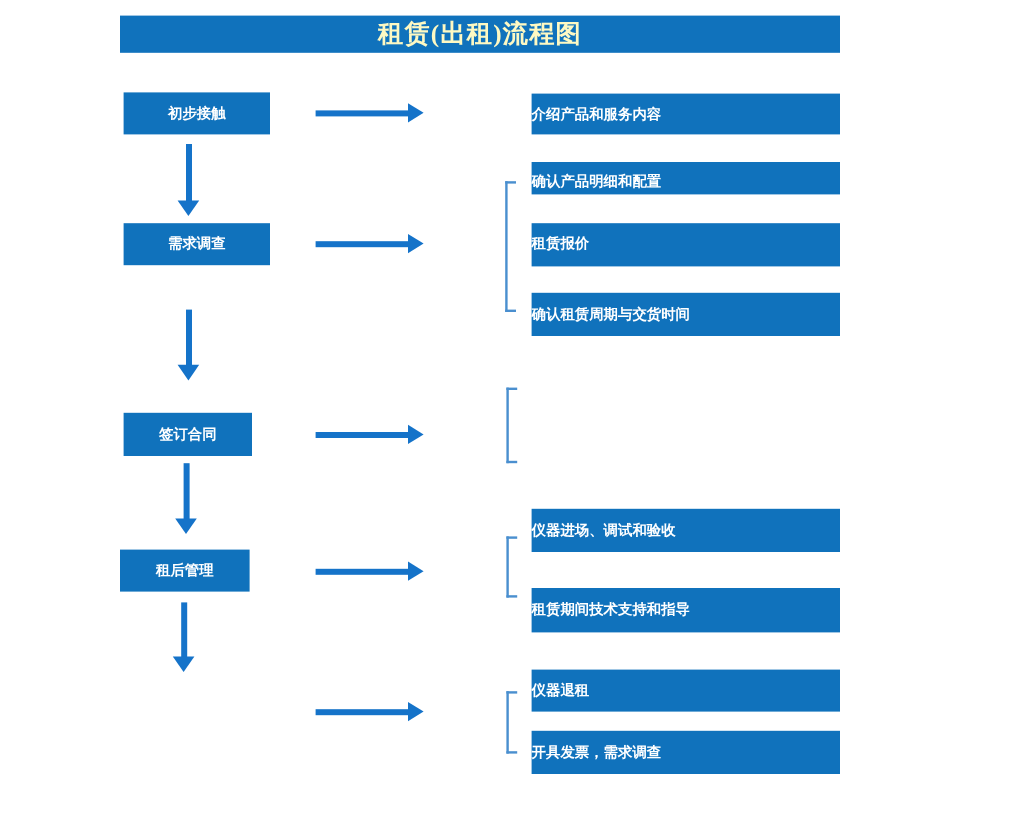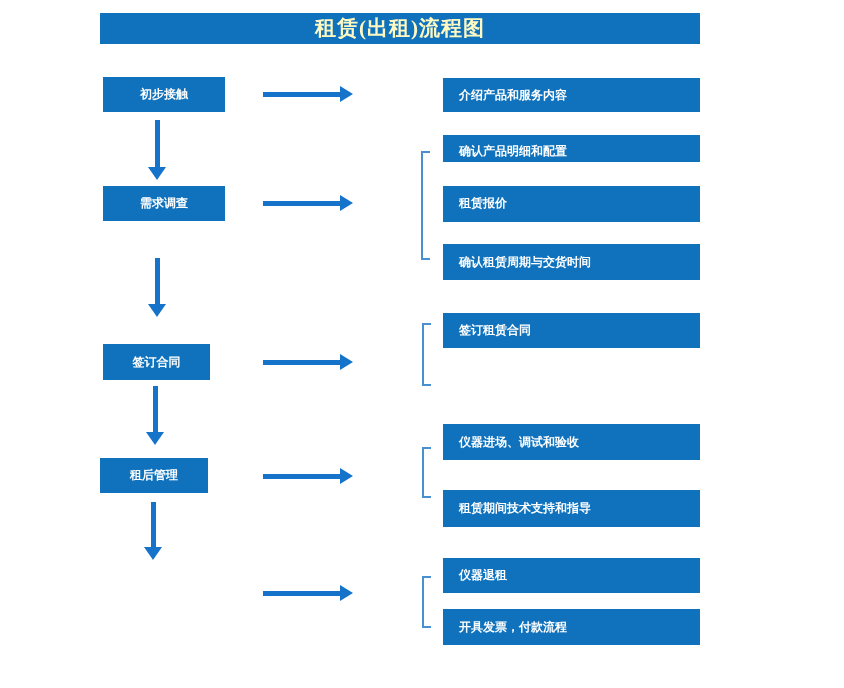--- a/index.html
+++ b/index.html
@@ -15,21 +15,21 @@
   .title-bar{
     position:absolute;left:100px;top:13px;width:600px;height:31px;
     background:var(--box-blue);color:#fef9c3;text-align:center;
     font-size:21px;font-weight:bold;line-height:31px;letter-spacing:1px;
   }
   .box{
     position:absolute;background:var(--box-blue);color:#ffffff;
     font-size:12px;font-weight:bold;white-space:nowrap;box-sizing:border-box;
   }
   .stage-box{text-align:center;}
-  .detail-box{padding-left:16px;text-align:left;}
+  .detail-box{padding-left:0;text-align:left;}
   
   .harrow{position:absolute;width:90px;height:16px;}
   .h-shaft{position:absolute;left:0;top:6px;width:77px;height:5px;background:var(--arrow-blue);}
   .h-head{position:absolute;right:0;top:0;width:0;height:0;
     border-top:8px solid transparent;border-bottom:8px solid transparent;
     border-left:13px solid var(--arrow-blue);}
   
   .varrow{position:absolute;width:18px;}
   .v-shaft{position:absolute;left:7px;top:0;width:5px;height:calc(100% - 12px);background:var(--arrow-blue);}
   .v-head{position:absolute;left:0;bottom:0;width:0;height:0;
@@ -53,25 +53,24 @@
 
   <div class="box stage-box" style="left:103px;top:77px;width:122px;height:35px;line-height:35px;">初步接触</div>
   <div class="box stage-box" style="left:103px;top:186px;width:122px;height:35px;line-height:35px;">需求调查</div>
   <div class="box stage-box" style="left:103px;top:344px;width:107px;height:36px;line-height:36px;">签订合同</div>
   <div class="box stage-box" style="left:100px;top:458px;width:108px;height:35px;line-height:35px;">租后管理</div>
 
   <div class="box detail-box" style="left:443px;top:78px;width:257px;height:34px;line-height:34px;">介绍产品和服务内容</div>
   <div class="box detail-box" style="left:443px;top:135px;width:257px;height:27px;line-height:35px;font-family:Liberation Mono, monospace;">确认产品明细和配置</div>
   <div class="box detail-box" style="left:443px;top:186px;width:257px;height:36px;line-height:36px;font-family:Liberation Mono, monospace;">租赁报价</div>
   <div class="box detail-box" style="left:443px;top:244px;width:257px;height:36px;line-height:36px;">确认租赁周期与交货时间</div>
-  <div class="box detail-box" style="left:443px;top:313px;width:257px;height:35px;line-height:35px;">签订租赁合同</div>
   <div class="box detail-box" style="left:443px;top:424px;width:257px;height:36px;line-height:36px;">仪器进场、调试和验收</div>
   <div class="box detail-box" style="left:443px;top:490px;width:257px;height:37px;line-height:37px;">租赁期间技术支持和指导</div>
   <div class="box detail-box" style="left:443px;top:558px;width:257px;height:35px;line-height:35px;">仪器退租</div>
-  <div class="box detail-box" style="left:443px;top:609px;width:257px;height:36px;line-height:36px;">开具发票，付款流程</div>
+  <div class="box detail-box" style="left:443px;top:609px;width:257px;height:36px;line-height:36px;">开具发票，需求调查</div>
 
   <div class="harrow" style="left:263px;top:86px;">
     <div class="h-shaft"></div>
     <div class="h-head"></div>
   </div>
   <div class="harrow" style="left:263px;top:195px;">
     <div class="h-shaft"></div>
     <div class="h-head"></div>
   </div>
   <div class="harrow" style="left:263px;top:354px;">

